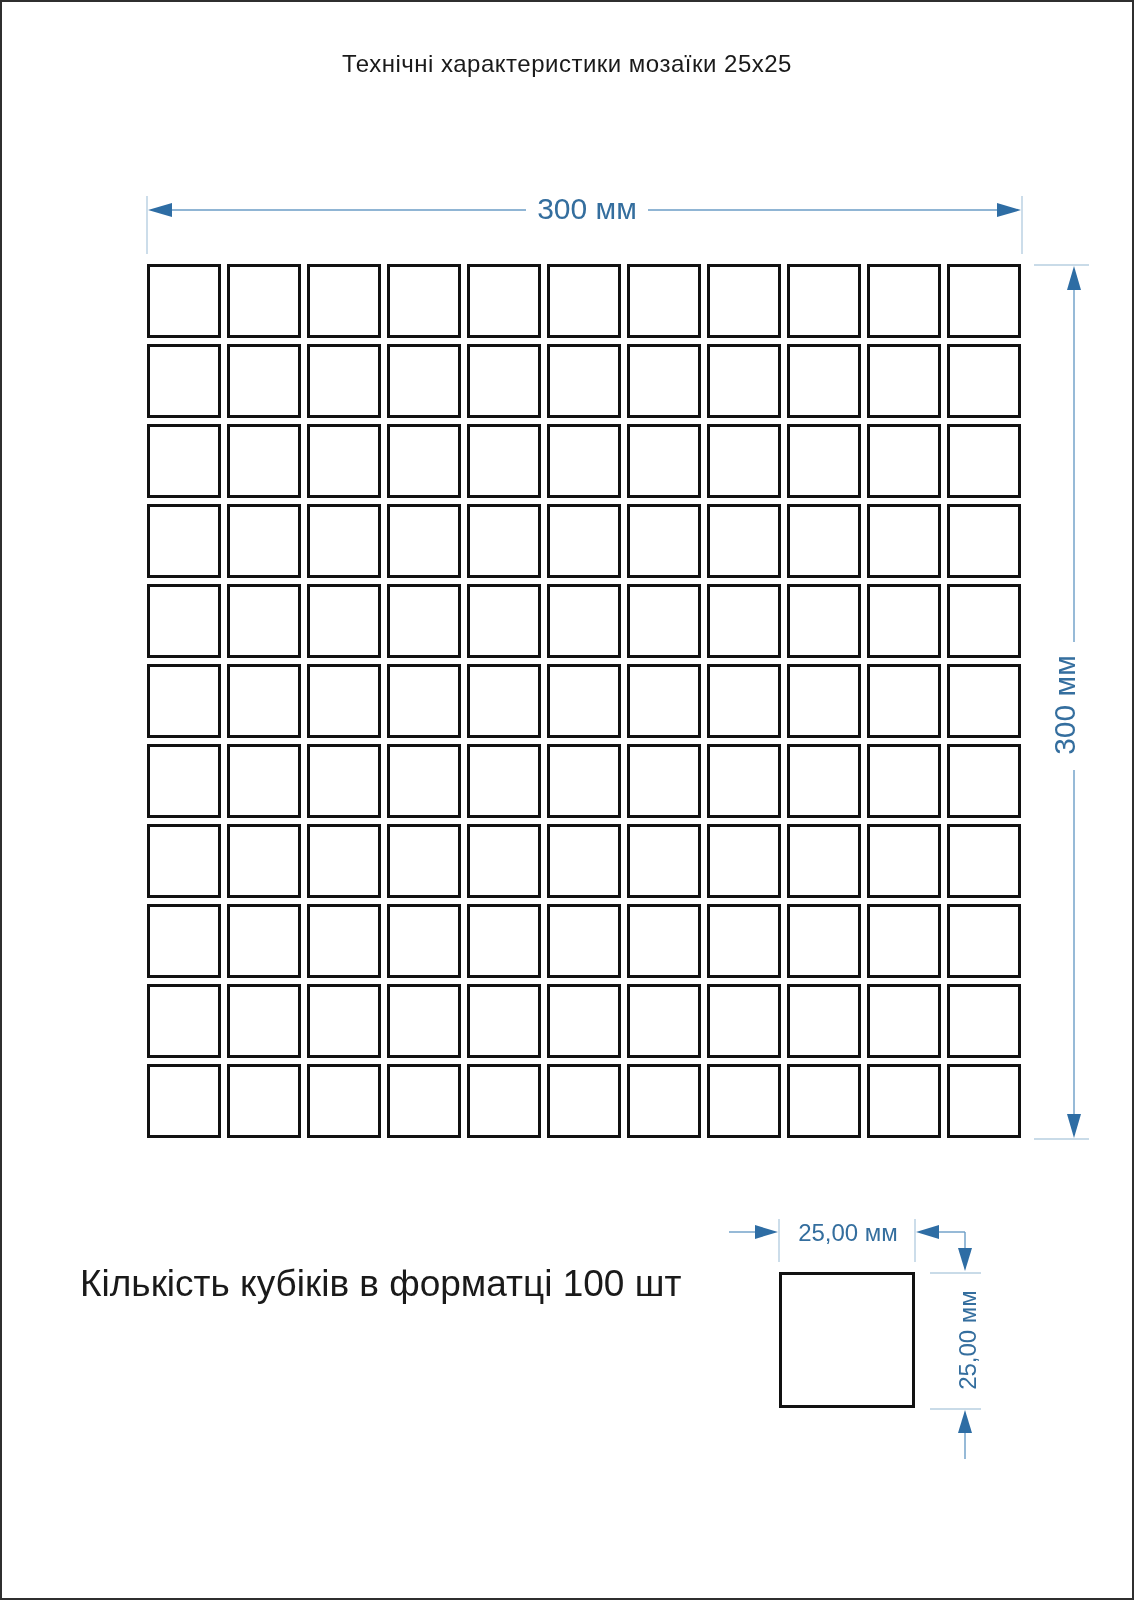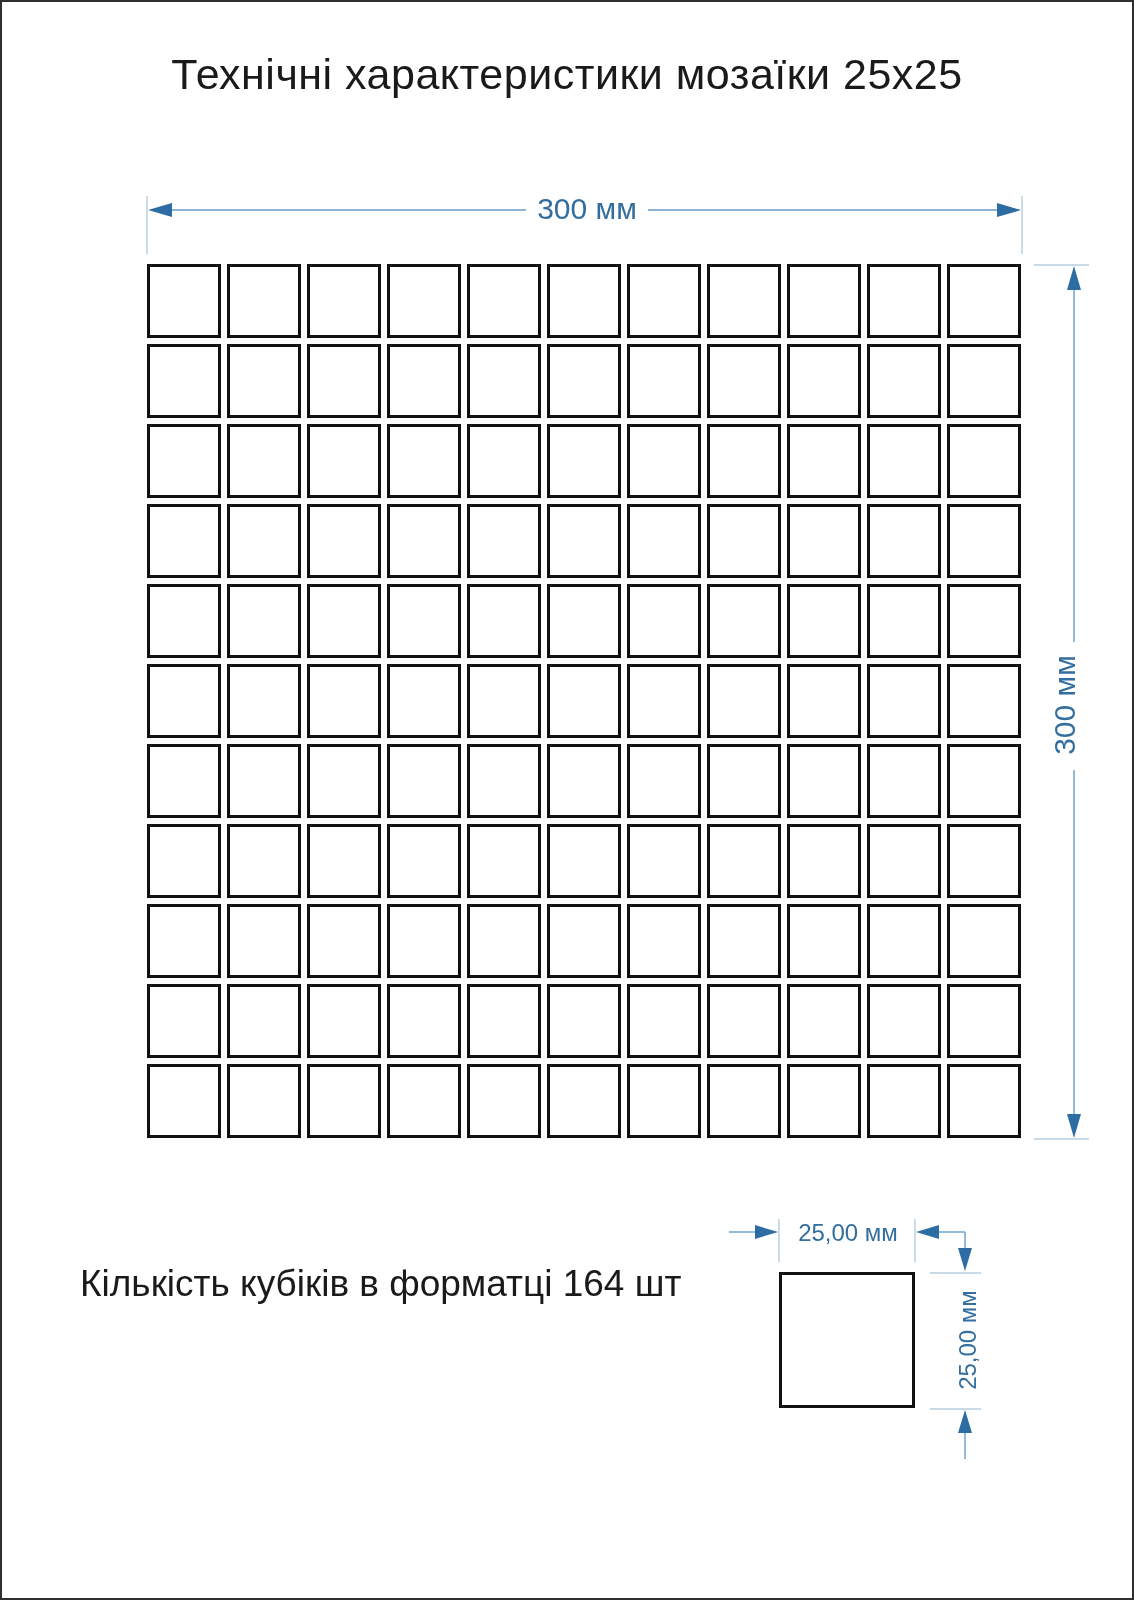--- a/index.html
+++ b/index.html
@@ -25,21 +25,21 @@
     background: #ffffff;
     border: 2px solid var(--page-border);
     overflow: hidden;
   }
   .title {
     position: absolute;
     top: 48px;
     left: 0;
     right: 0;
     text-align: center;
-    font-size: 43px;
+    font-size: 24px;
     letter-spacing: 0.5px;
     color: var(--text-black);
     white-space: nowrap;
   }
   .mosaic-grid {
     position: absolute;
     left: 145px;
     top: 262px;
     display: grid;
     gap: 6px;
@@ -261,15 +261,15 @@
   </svg>
 
   <div class="dim-label" style="left:585px; top:207px;">300 мм</div>
 
   <div class="dim-label vertical" style="left:1063px; top:703px;">300 мм</div>
 
   <div class="dim-label small" style="left:846px; top:1231px;">25,00 мм</div>
 
   <div class="dim-label small vertical" style="left:966px; top:1338px;">25,00 мм</div>
 
-  <div class="count-note">Кількість кубіків в форматці 164 шт</div>
+  <div class="count-note">Кількість кубіків в форматці 100 шт</div>
 
 </div>
 
 </body></html>

